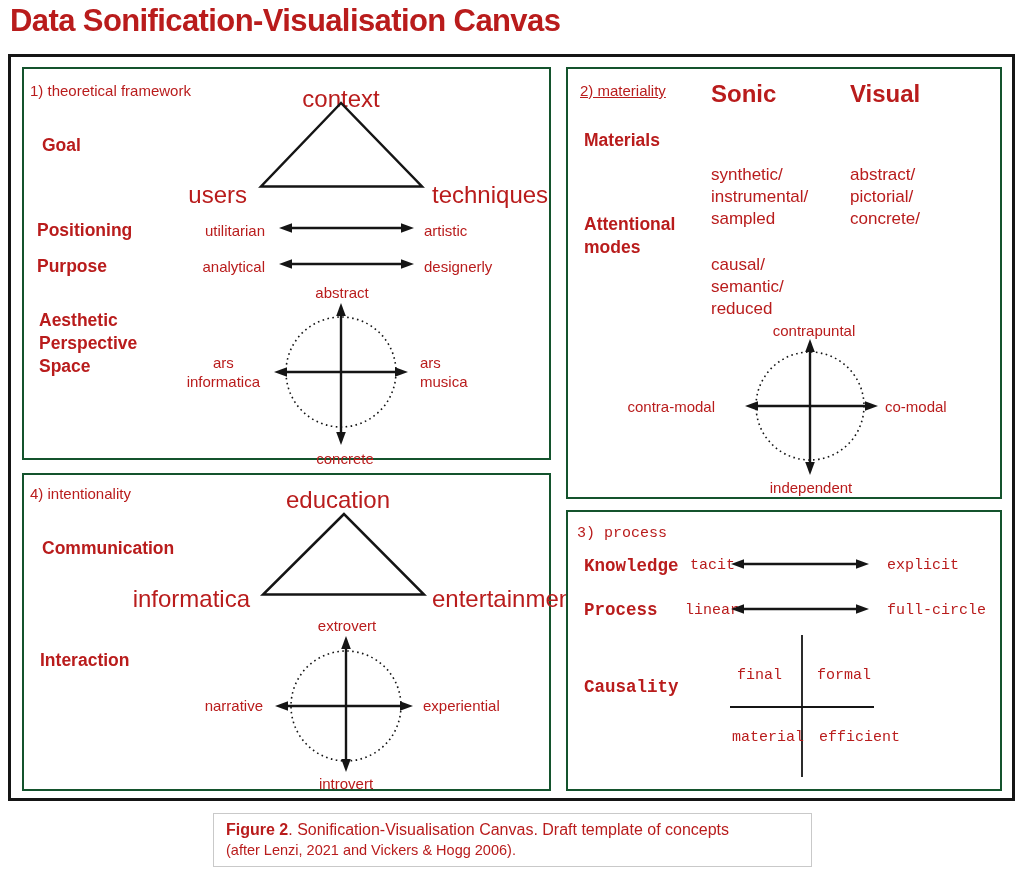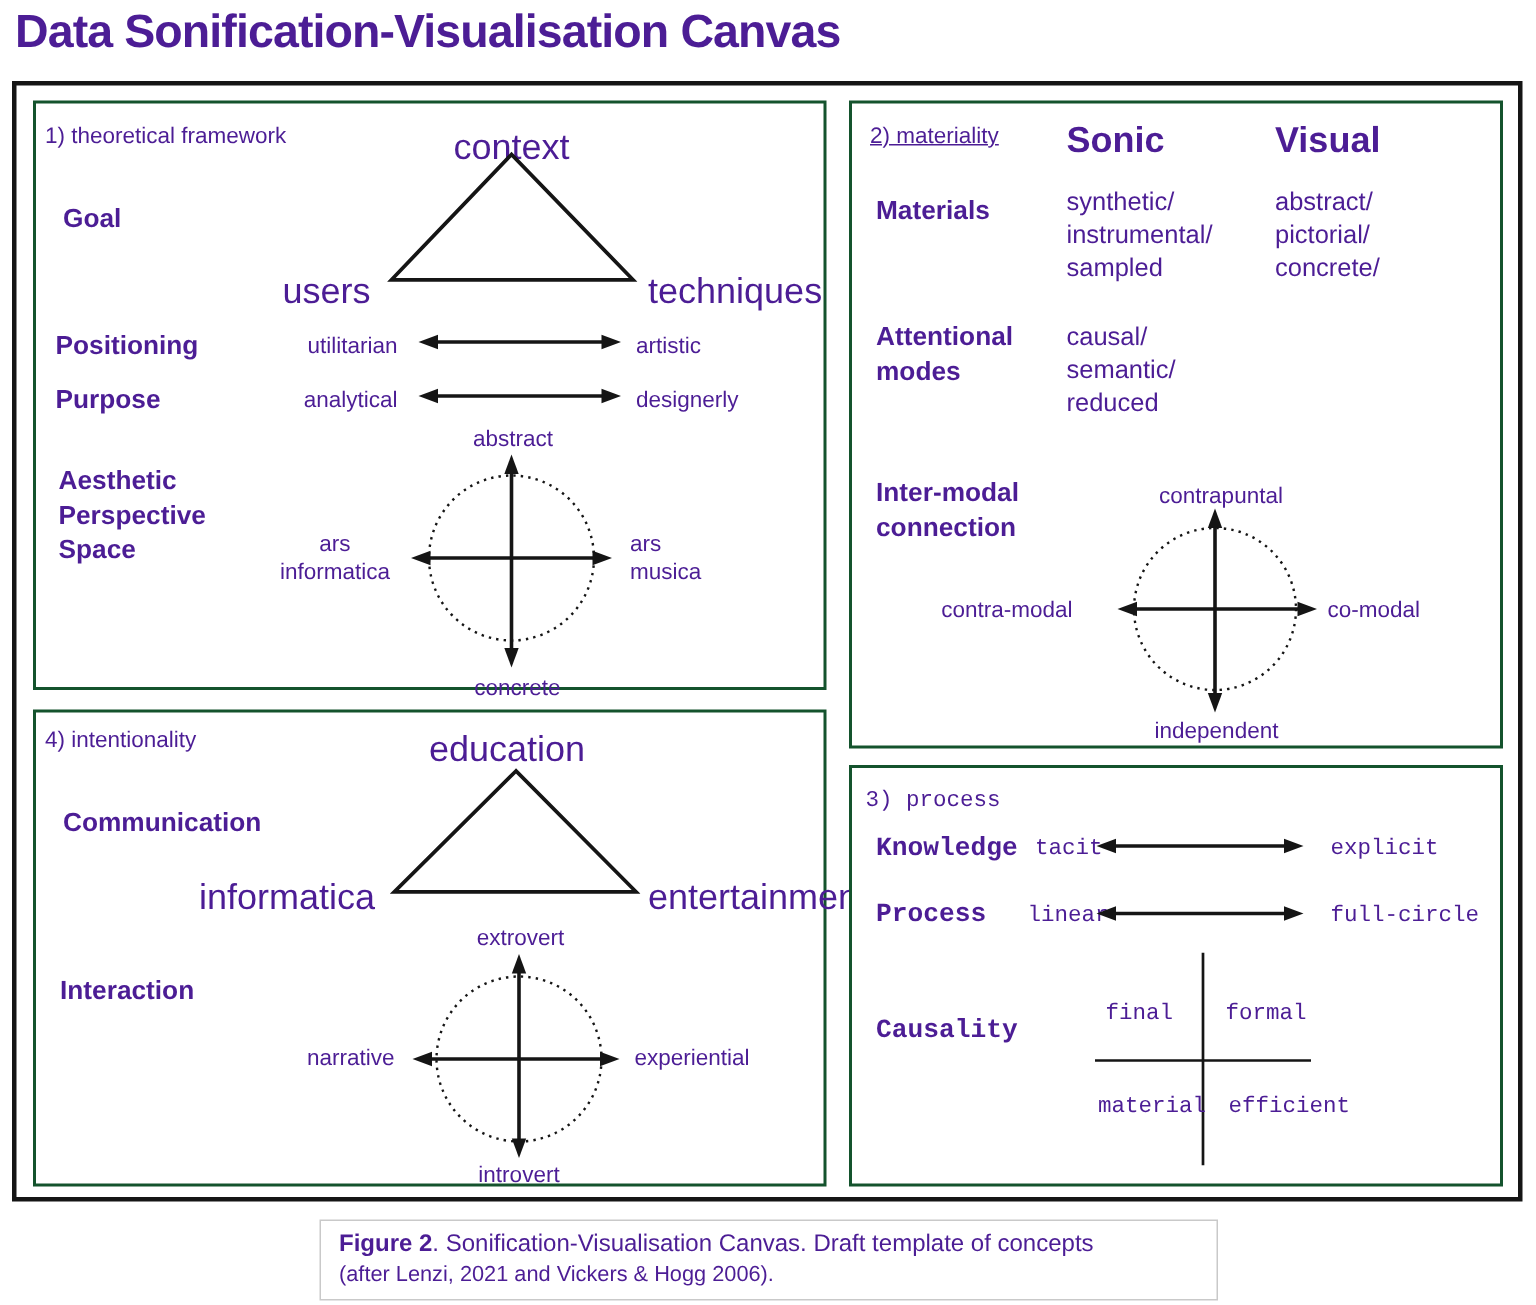--- a/index.html
+++ b/index.html
@@ -1,35 +1,35 @@
 <!DOCTYPE html>
 <html><head>
 <meta charset="utf-8">
 <style>
   html,body{margin:0;padding:0;background:#fff;}
   .page{position:relative;width:1024px;height:870px;background:#fff;overflow:hidden;
-        font-family:"Liberation Sans",sans-serif;color:#4c1d95;}
+        font-family:"Liberation Sans",sans-serif;color:#b91c1c;}
   .title{position:absolute;left:10px;top:0;margin:0;font-size:31px;line-height:42px;
          font-weight:700;letter-spacing:-0.6px;}
   .outer{position:absolute;left:8px;top:54px;width:1007px;height:747px;
          border:3px solid #151515;box-sizing:border-box;}
   .panel{position:absolute;border:2px solid #14532d;box-sizing:border-box;background:#fff;}
   #p1{left:22px;top:67px;width:529px;height:393px;}
   #p2{left:566px;top:67px;width:436px;height:432px;}
   #p4{left:22px;top:473px;width:529px;height:318px;}
   #p3{left:566px;top:510px;width:436px;height:281px;font-family:Liberation Mono, monospace;}
   .lbl{position:absolute;white-space:nowrap;font-size:15px;line-height:1.15;}
   .lg{font-size:24px;}
   .sm{font-size:15px;}
   .corner{font-size:15px;}
   .u{text-decoration:underline;}
   .rowlabel{position:absolute;font-weight:700;font-size:17.5px;line-height:23px;white-space:pre-line;}
   .colhead{position:absolute;font-weight:700;font-size:24px;white-space:nowrap;}
   .ml{white-space:pre-line;line-height:22px;}
-  .cell{position:absolute;font-size:17px;line-height:22px;white-space:pre-line;}
+  .cell{position:absolute;font-size:17px;line-height:22px;white-space:pre-line;margin-top:40px;}
   .ctr{transform:translateX(-50%);}
   .ra{text-align:center;}
   .shape{position:absolute;}
   .caption{position:absolute;left:213px;top:813px;width:599px;min-height:49px;
            border:1px solid #c9c9c9;box-sizing:border-box;background:#fff;padding:5px 10px 6px 12px;}
   .cap1{font-size:16px;line-height:22px;}
   .cap2{font-size:14.5px;line-height:19px;}
   .b{font-weight:700;}
 </style>
 </head>
@@ -102,22 +102,20 @@
     <div class="cell" style="left:282px;top:55px">abstract/
 pictorial/
 concrete/</div>
 
     <div class="rowlabel" style="left:16px;top:144px">Attentional
 modes</div>
     <div class="cell" style="left:143px;top:145px">causal/
 semantic/
 reduced</div>
 
-    <div class="rowlabel" style="left:16px;top:248px">Inter-modal
-connection</div>
     <div class="lbl sm ctr" style="left:246px;top:253px">contrapuntal</div>
     <svg class="shape" style="left:176px;top:269px" width="135" height="138">
       <circle cx="66" cy="68" r="54" fill="none" stroke="#151515" stroke-width="1.6" stroke-dasharray="1.6 3.4"></circle>
       <line x1="66" y1="11" x2="66" y2="127" stroke="#151515" stroke-width="2.4"></line>
       <polygon points="66,1 61.2,14 70.8,14" fill="#151515"></polygon>
       <polygon points="66,137 61.2,124 70.8,124" fill="#151515"></polygon>
       <line x1="10" y1="68" x2="125" y2="68" stroke="#151515" stroke-width="2.4"></line>
       <polygon points="1,68 14,63.2 14,72.8" fill="#151515"></polygon>
       <polygon points="134,68 121,63.2 121,72.8" fill="#151515"></polygon>
     </svg>

